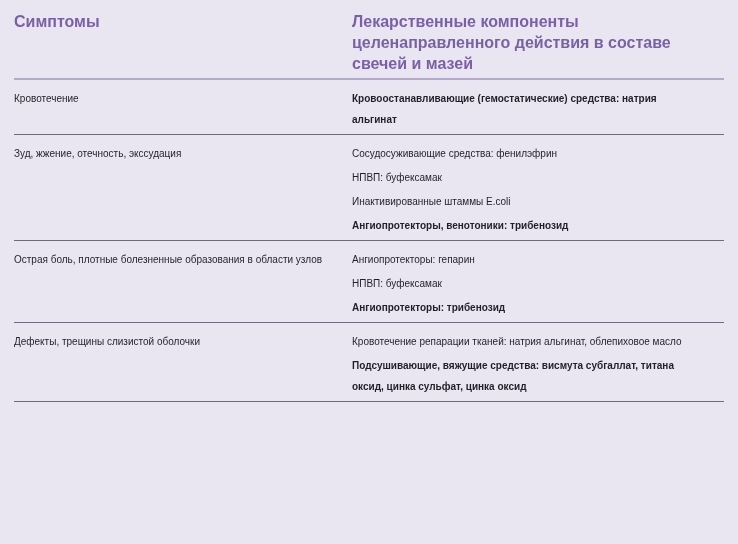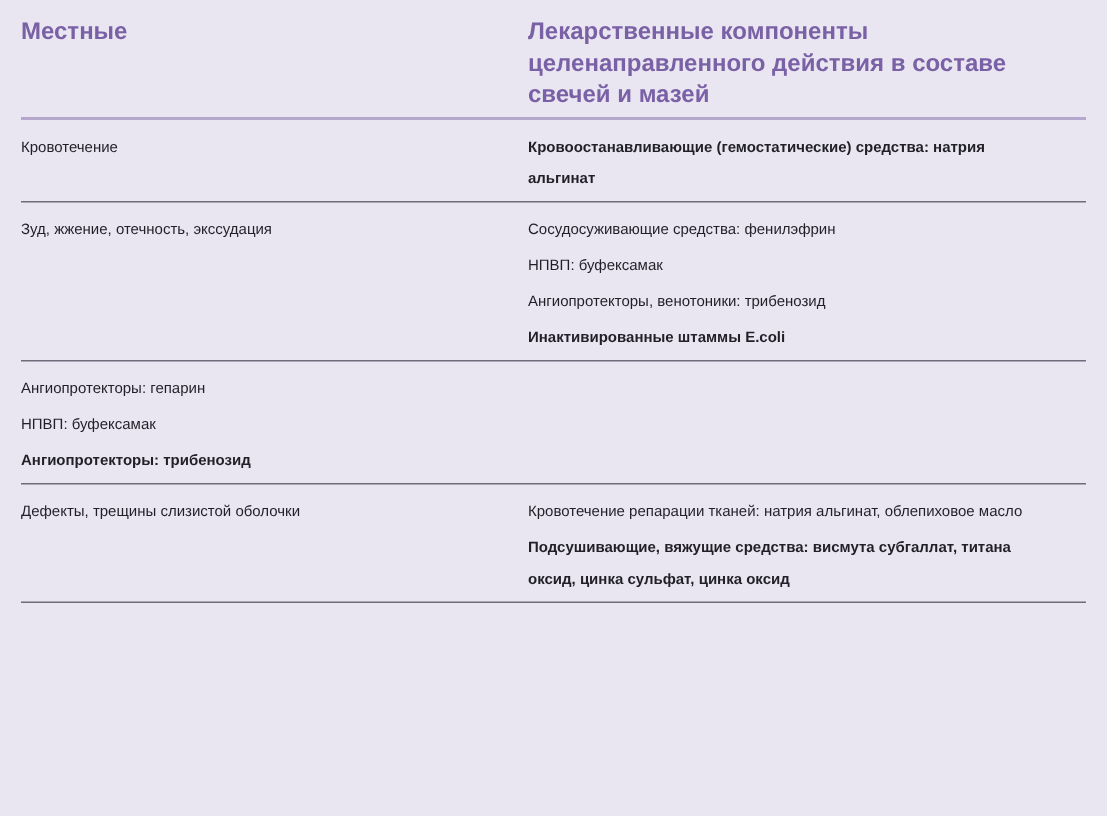--- a/index.html
+++ b/index.html
@@ -45,40 +45,41 @@
   .hcell.c2{max-width:330px;}
   p.comp{margin:0 0 3px 0;}
   p.comp:last-child{margin-bottom:0;font-weight:bold;}
 </style>
 </head>
 <body>
 
 <div class="page">
   <div class="table">
     <div class="row header">
-      <div class="cell c1 hcell">Местные</div>
+      <div class="cell c1 hcell">Симптомы</div>
       <div class="cell c2 hcell">Лекарственные компоненты целенаправленного действия в составе свечей и мазей</div>
     </div>
     <div id="rows">
         <div class="row">
           <div class="cell c1">Кровотечение</div>
           <div class="cell c2">
             <p class="comp">Кровоостанавливающие (гемостатические) сред­ства: натрия альгинат</p>
           </div>
         </div>
         <div class="row">
           <div class="cell c1">Зуд, жжение, отечность, экссудация</div>
           <div class="cell c2">
             <p class="comp">Сосудосуживающие средства: фенилэфрин</p>
             <p class="comp">НПВП: буфексамак</p>
+            <p class="comp">Инактивированные штаммы E.coli</p>
             <p class="comp">Ангиопротекторы, венотоники: трибенозид</p>
-            <p class="comp">Инактивированные штаммы E.coli</p>
           </div>
         </div>
         <div class="row">
+          <div class="cell c1">Острая боль, плотные болезненные образо­вания в области узлов</div>
           <div class="cell c2">
             <p class="comp">Ангиопротекторы: гепарин</p>
             <p class="comp">НПВП: буфексамак</p>
             <p class="comp">Ангиопротекторы: трибенозид</p>
           </div>
         </div>
         <div class="row">
           <div class="cell c1">Дефекты, трещины слизистой оболочки</div>
           <div class="cell c2">
             <p class="comp">Кровотечение репарации тканей: натрия альгинат, облепиховое масло</p>

